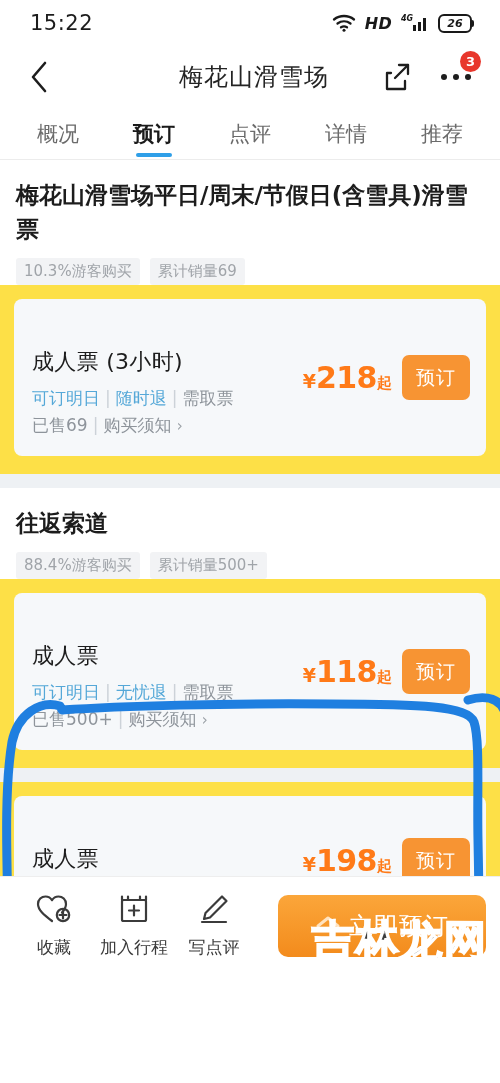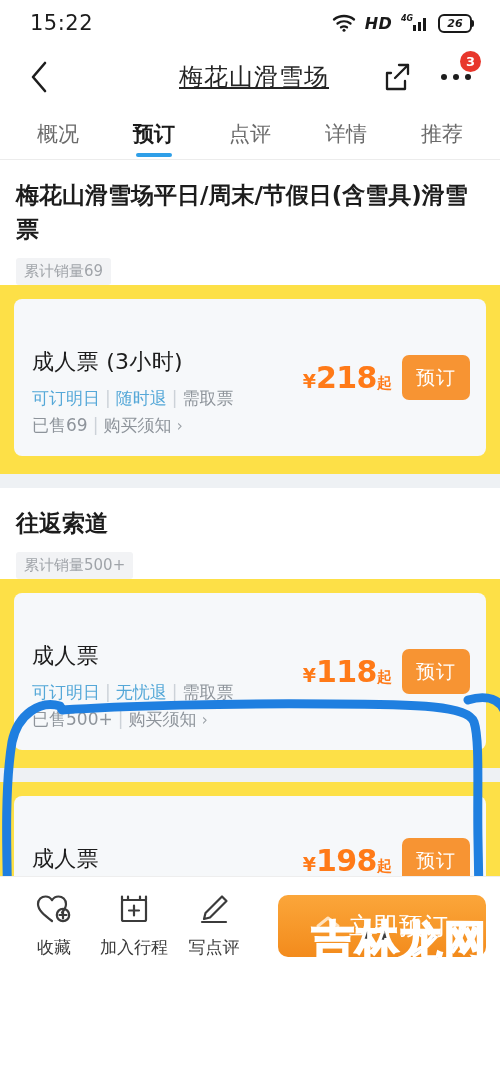--- a/index.html
+++ b/index.html
@@ -29,21 +29,21 @@
   .batt-nub { width: 2px; height: 7px; background: #191919; border-radius: 0 2px 2px 0; }
 
   
   .navbar {
     height: 62px; display: flex; align-items: center;
     padding: 0 22px 0 18px; position: relative;
   }
   .nav-back { width: 42px; height: 42px; display: flex; align-items: center; justify-content: center; }
   .nav-title {
     position: absolute; left: 8px; right: 0; text-align: center;
-    font-size: 24px; color: #242424; letter-spacing: 1px; pointer-events: none; text-decoration: underline;
+    font-size: 24px; color: #242424; letter-spacing: 1px; pointer-events: none;
   }
   .nav-right { margin-left: auto; display: flex; align-items: center; gap: 18px; position: relative; z-index: 2; }
   .nav-share { width: 38px; height: 38px; display: flex; align-items: center; justify-content: center; }
   .nav-more { position: relative; width: 44px; height: 38px; display: flex; align-items: center; justify-content: center; gap: 6px; }
   .dot { width: 6px; height: 6px; border-radius: 50%; background: #1d1d1d; }
   .badge {
     position: absolute; top: -7px; right: -3px;
     min-width: 21px; height: 21px; border-radius: 11px;
     background: #e8372c; color: #fff; font-size: 13px; font-weight: 600;
     display: flex; align-items: center; justify-content: center; padding: 0 5px;
@@ -189,20 +189,21 @@
     <div class="tab">点评</div>
     <div class="tab">详情</div>
     <div class="tab">推荐</div>
   </div>
 
   <div class="content">
 
     <div class="product">
       <div class="prod-title">梅花山滑雪场平日/周末/节假日(含雪具)滑雪票</div>
       <div class="prod-tags">
+        <span class="pill">10.3%游客购买</span>
         <span class="pill">累计销量69</span>
       </div>
     </div>
     <div class="ticket">
       <div class="ticket-left">
         <div class="ticket-name">成人票 (3小时)</div>
         <div class="ticket-meta">
           <span class="hl">可订明日</span><span class="sep">|</span><span class="hl">随时退</span><span class="sep">|</span><span>需取票</span>
         </div>
         <div class="ticket-meta">
@@ -215,20 +216,21 @@
         </div>
         <button class="book-btn">预订</button>
       </div>
     </div>
 
     <div class="divider"></div>
 
     <div class="product">
       <div class="prod-title">往返索道</div>
       <div class="prod-tags">
+        <span class="pill">88.4%游客购买</span>
         <span class="pill">累计销量500+</span>
       </div>
     </div>
     <div class="ticket">
       <div class="ticket-left">
         <div class="ticket-name">成人票</div>
         <div class="ticket-meta">
           <span class="hl">可订明日</span><span class="sep">|</span><span class="hl">无忧退</span><span class="sep">|</span><span>需取票</span>
         </div>
         <div class="ticket-meta">

